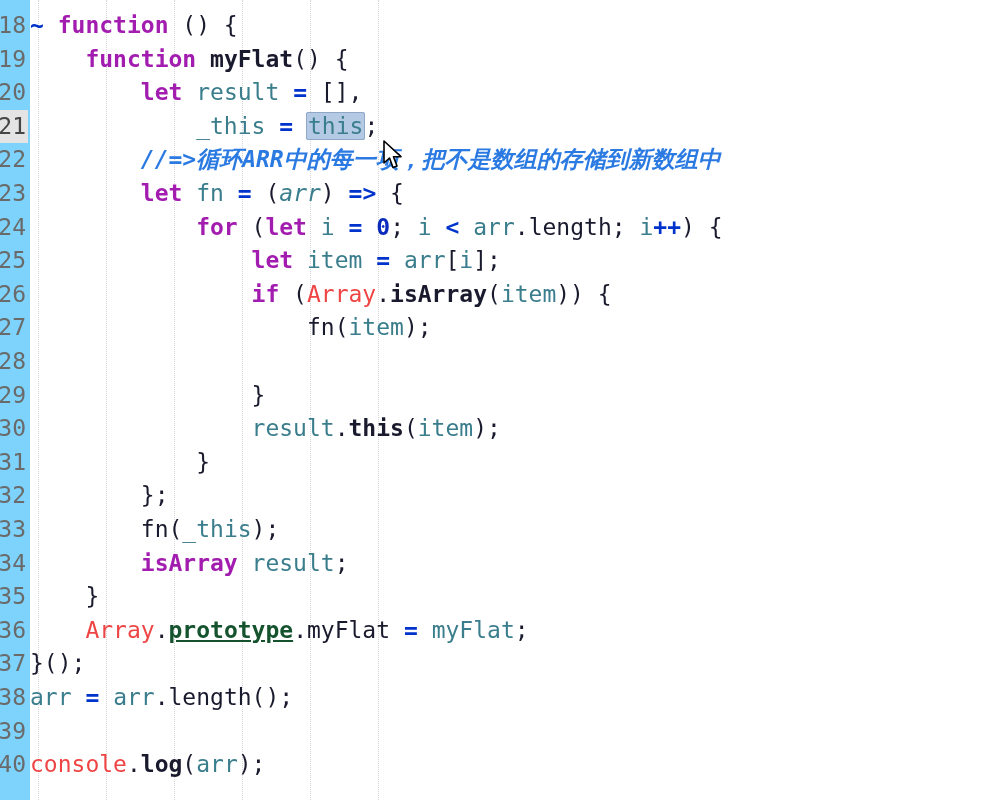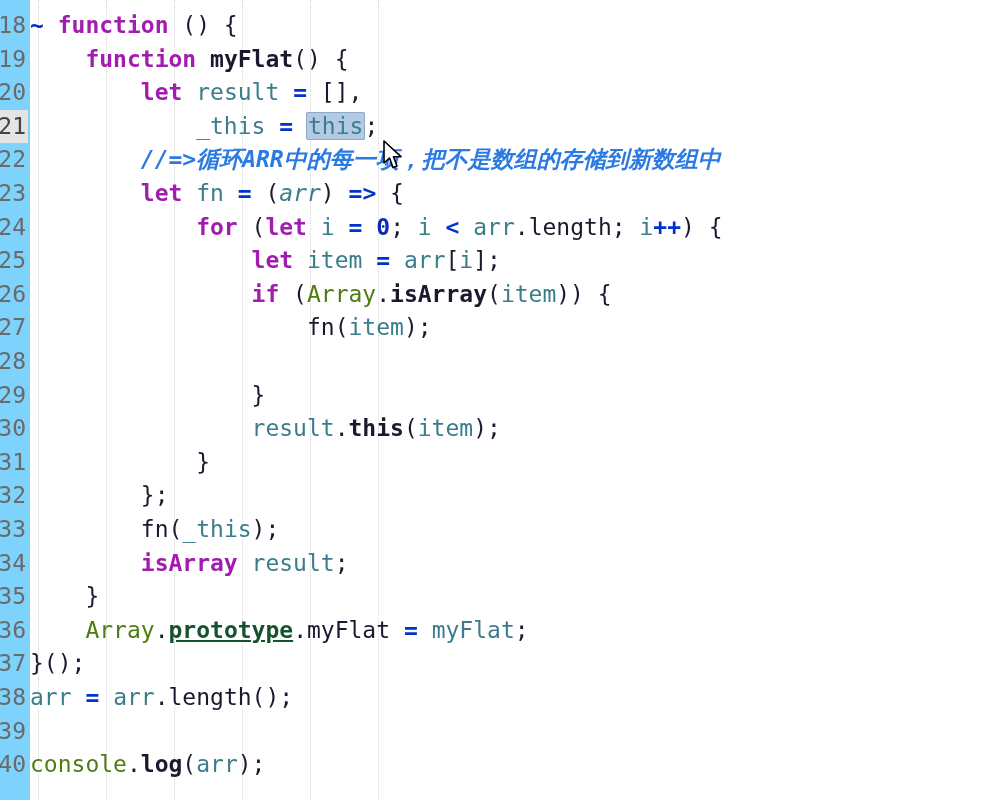--- a/index.html
+++ b/index.html
@@ -74,21 +74,21 @@
     border-left: 1px dotted #d6d6d6;
     z-index: 0;
   }
 
   
   .kw      { color: #a21caf; font-weight: bold; }      
   .op      { color: #0033cc; font-weight: bold; }      
   .ident   { color: #3a7d8c; }                          
   .fnname  { color: #1a1a2e; font-weight: bold; }      
   .plain   { color: #1a1a2e; }                          
-  .global  { color: #4d7c0f; }                          
+  .global  { color: #ef4444; }                          
   .proto   { color: #14532d; font-weight: bold; text-decoration: underline; }      
   .num     { color: #0a2bbb; font-weight: bold; }      
   .comment { color: #2a7ae2; font-style: italic; font-weight: bold; }
   .param   { color: #3a7d8c; font-style: italic; }     
 
   
   .sel {
     background: #b4c9e4;
     border: 1px solid #8fa8c8;
     border-radius: 2px;

